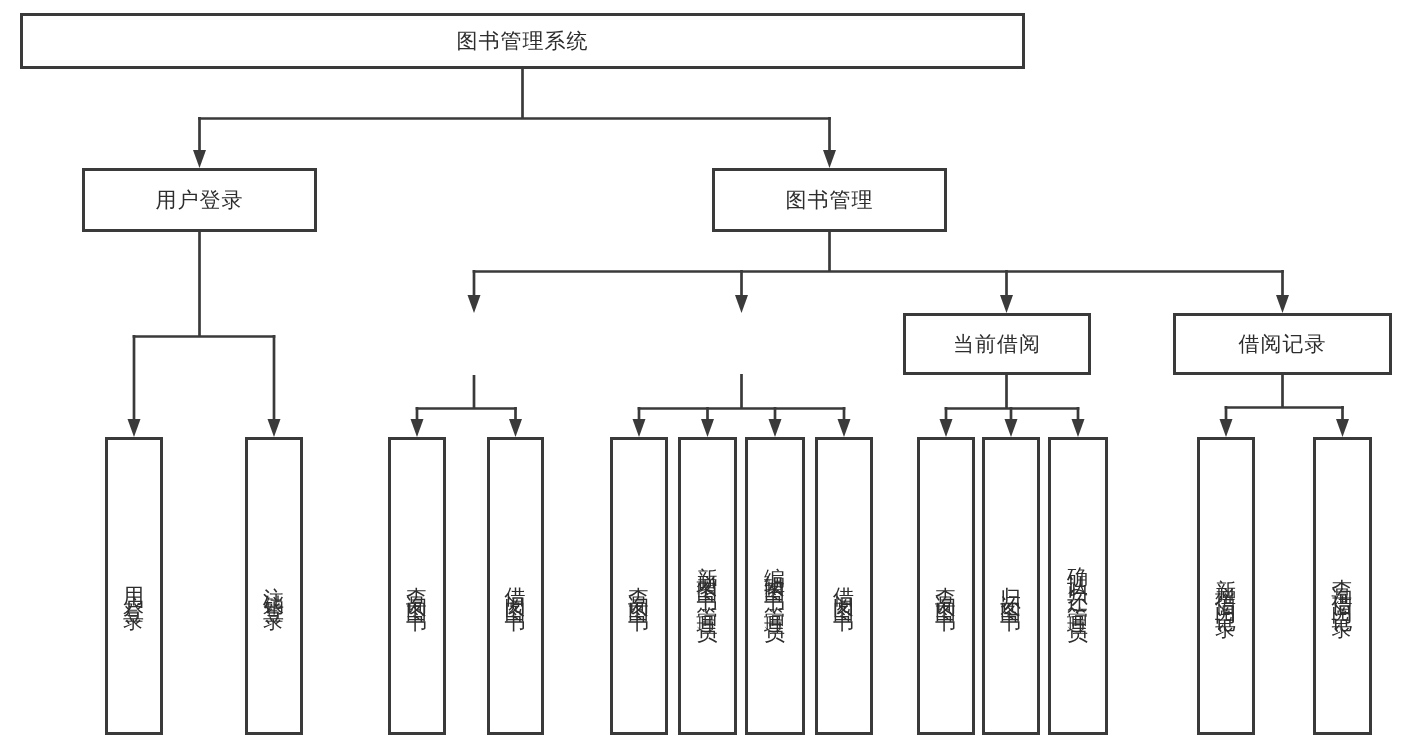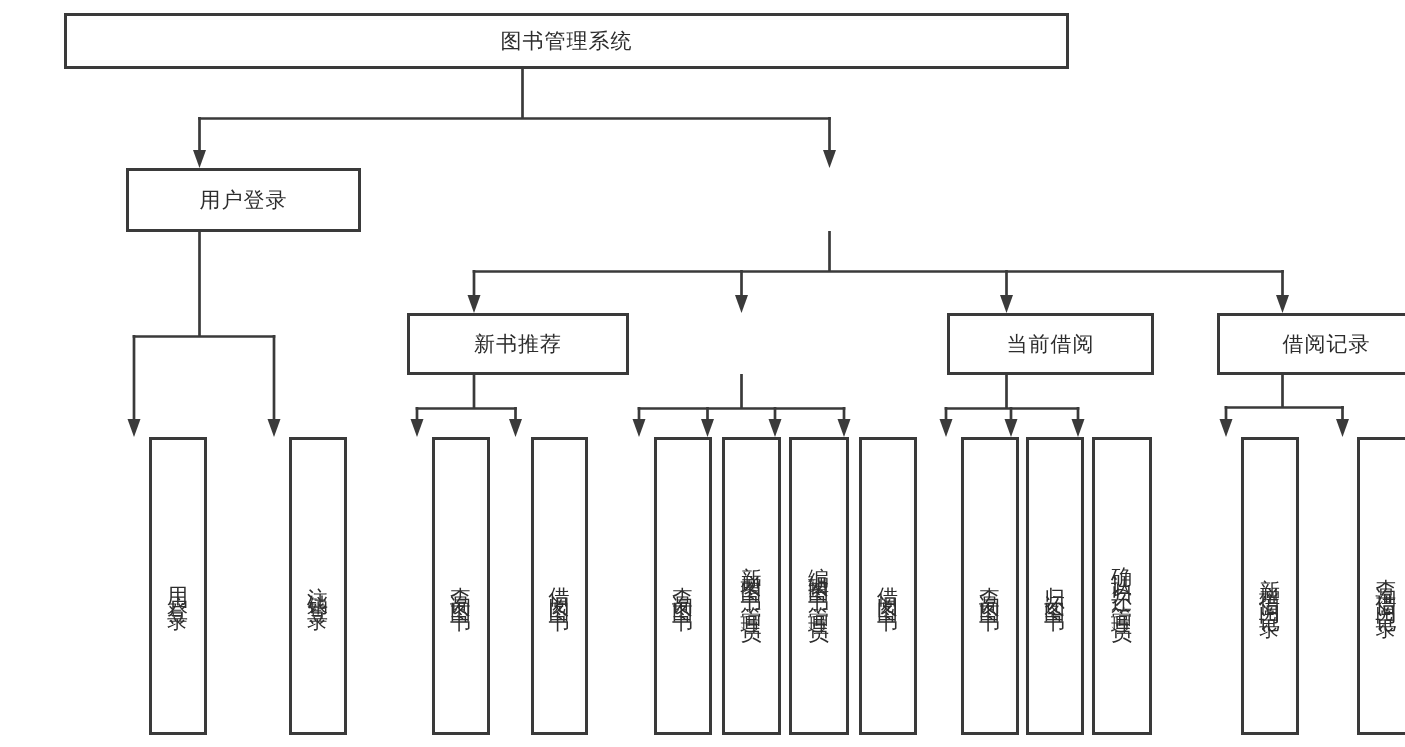--- a/index.html
+++ b/index.html
@@ -16,21 +16,20 @@
   .box{
     position:absolute;
     box-sizing:border-box;
     background:#ffffff;
     border:3px solid var(--line,#3a3a3a);
     display:flex;align-items:center;justify-content:center;
     color:var(--text,#2d2d2d);
     font-size:21px;
     letter-spacing:1px;
     text-align:center;
-    margin-left:44px;
   }
   .leaf{top:437px;height:298px;}
   .vtext{
     writing-mode:vertical-rl;
     letter-spacing:8px;
     line-height:1.2;
     white-space:nowrap;
   }
   .watermark{
     position:absolute;
@@ -123,25 +122,25 @@
     </g>
   </svg>
 
   <div class="box" style="left:20px;top:13px;width:1005px;height:56px">
     <span>图书管理系统</span>
   </div>
 
   <div class="box" style="left:82px;top:168px;width:235px;height:64px">
     <span>用户登录</span>
   </div>
+  <div class="box" style="left:712px;top:168px;width:235px;height:64px">
+    <span>图书管理</span>
+  </div>
 
-  <div class="box" style="left:363px;top:313px;width:222px;height:62px">
-    <span>新书推荐</span>
-  </div>
-  <div class="box" style="left:903px;top:313px;width:207px;height:62px">
+  <div class="box" style="left:903px;top:313px;width:188px;height:62px">
     <span>当前借阅</span>
   </div>
   <div class="box" style="left:1173px;top:313px;width:219px;height:62px">
     <span>借阅记录</span>
   </div>
 
   <div class="box leaf" style="left:105px;width:58px">
     <span class="vtext">用户登录</span>
   </div>
   <div class="box leaf" style="left:245px;width:58px">

